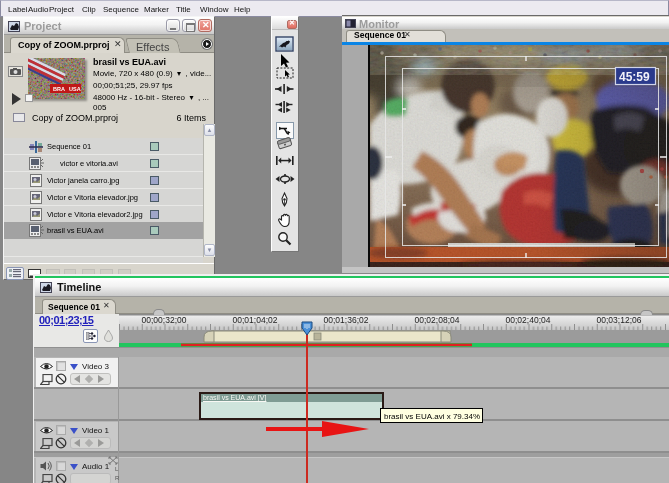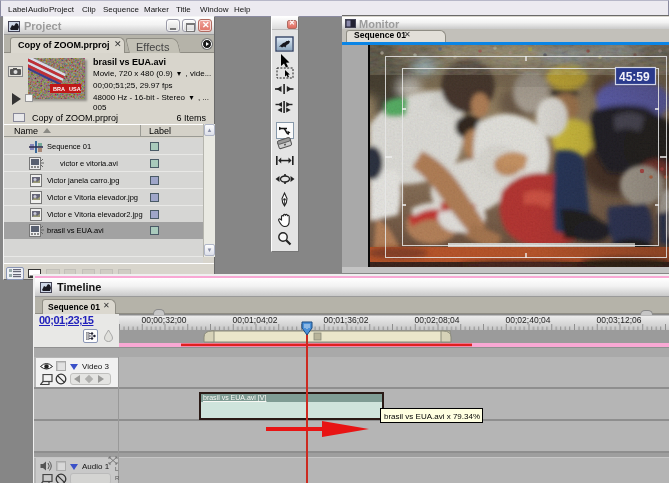--- a/index.html
+++ b/index.html
@@ -105,26 +105,20 @@
     <span class="abs" style="left:89px;top:40px;font-size:8px;white-space:nowrap;">48000 Hz - 16-bit - Stereo&nbsp; ▾&nbsp; , ...</span>
     <span class="abs" style="left:89px;top:50px;font-size:8px;">005</span>
   </div>
 
   <div class="abs" style="left:0;top:94px;width:210px;height:13px;">
     <span class="abs" style="left:9px;top:2px;width:12px;height:9px;border:1px solid #889;background:#e8e8ea;"></span>
     <span class="abs" style="left:28px;top:2px;font-size:9px;">Copy of ZOOM.prproj</span>
     <span class="abs" style="right:8px;top:2px;font-size:9px;">6 Items</span>
   </div>
 
-  <div class="abs" style="left:0;top:107px;width:199px;height:13px;background:#d4d1c8;border-top:1px solid #fff;border-bottom:1px solid #9a9a94;">
-    <span class="abs" style="left:10px;top:1px;font-size:9px;">Name</span>
-    <span class="abs" style="left:39px;top:3px;width:0;height:0;border-bottom:5px solid #8a8a84;border-left:4px solid transparent;border-right:4px solid transparent;"></span>
-    <span class="abs" style="left:136px;top:0;width:1px;height:12px;background:#9a9a94;"></span>
-    <span class="abs" style="left:145px;top:1px;font-size:9px;">Label</span>
-  </div>
 
   <div class="abs" style="left:0;top:121px;width:199px;height:125px;background:#d6d6d4;">
 
     <div class="abs" style="left:0;top:16px;width:199px;height:1px;background:#e8e8e6;"></div>
     <div class="abs" style="left:0;top:33px;width:199px;height:1px;background:#e8e8e6;"></div>
     <div class="abs" style="left:0;top:50px;width:199px;height:1px;background:#e8e8e6;"></div>
     <div class="abs" style="left:0;top:67px;width:199px;height:1px;background:#e8e8e6;"></div>
     <div class="abs" style="left:0;top:84px;width:199px;height:1px;background:#e8e8e6;"></div>
     <div class="abs" style="left:0;top:118px;width:199px;height:1px;background:#e8e8e6;"></div>
     <div class="abs" style="left:0;top:84px;width:199px;height:17px;background:#a2a2a2;"></div>
@@ -484,21 +478,21 @@
         <path d="M15 112 L22 112 M290 112 L297 112 M156 11 L156 16 M156 208 L156 213"></path>
         <path d="M32 64 L36 64 M32 160 L36 160 M285 64 L289 64 M285 160 L289 160"></path>
       </g>
 
       <rect x="245.5" y="22.5" width="40" height="17" fill="#2a3a8c" stroke="#d0d4e8" stroke-width="1.2"></rect>
       <text x="249" y="35.5" font-family="Liberation Sans" font-size="12" font-weight="bold" fill="#f0f0f8">45:59</text>
     </svg>
   </div>
 </div>
 
-<div id="tlwin" class="abs win" style="left:33px;top:274px;width:636px;height:209px;border-left:2px solid #f0f0f0;border-top:2px solid #f0f0f0;background:#f9a8d4;">
+<div id="tlwin" class="abs win" style="left:33px;top:274px;width:636px;height:209px;border-left:2px solid #f0f0f0;border-top:2px solid #f0f0f0;background:#22c55e;">
   <div class="abs tbar" style="left:0;top:2px;width:634px;height:19px;">
     <svg class="abs" style="left:5px;top:3px" width="12" height="12" viewBox="0 0 12 12">
           <rect x="0.5" y="1.5" width="11" height="10" fill="#cfd8e8" stroke="#445" stroke-width="1"></rect>
           <path d="M2 9 L4 5 L6 6 L8 3 L10 4 L11 7 L10 10 L3 10 Z" fill="#1a1a22"></path>
         </svg>
     <span class="ttext" style="left:22px;color:#111;">Timeline</span>
   </div>
   <div class="abs tabrow" style="left:0;top:21px;width:634px;height:17px;">
     <div class="tab on" style="left:7px;top:2px;width:74px;height:16px;"></div>
     <span class="abs" style="left:13px;top:5px;font-size:8.5px;font-weight:bold;">Sequence 01</span>
@@ -577,20 +571,41 @@
         </svg>
     <svg class="abs" style="left:19px;top:15px" width="12" height="12" viewBox="0 0 12 12">
           <circle cx="6" cy="6" r="4.8" fill="none" stroke="#333" stroke-width="1.3"></circle>
           <path d="M2.6 2.6 L9.4 9.4" stroke="#333" stroke-width="1.3"></path>
         </svg>
     <span class="abs" style="left:34px;top:15px;width:41px;height:12px;background:#e4e4e2;border:1px solid #c0c0be;border-radius:3px;"></span>
     <span class="abs" style="left:38px;top:17px;width:0;height:0;border-right:6px solid #9a9a98;border-top:4px solid transparent;border-bottom:4px solid transparent;"></span>
     <span class="abs" style="left:50px;top:18px;width:6px;height:6px;background:#b0b0ae;transform:rotate(45deg);"></span>
     <span class="abs" style="left:62px;top:17px;width:0;height:0;border-left:6px solid #9a9a98;border-top:4px solid transparent;border-bottom:4px solid transparent;"></span>
   </div>
+  <div class="abs th" style="left:1px;top:146px;width:82px;height:29px;background:#c9c9c9;">
+    <svg class="abs eye" style="left:4px;top:4px" width="13" height="9" viewBox="0 0 13 9">
+          <path d="M0.5 4.5 Q6.5 -1.5 12.5 4.5 Q6.5 9.5 0.5 4.5 Z" fill="#fff" stroke="#222" stroke-width="1"></path>
+          <circle cx="6.5" cy="4.5" r="2.2" fill="#222"></circle>
+        </svg>
+    <span class="abs" style="left:20px;top:3px;width:10px;height:10px;background:#d8d8d8;border:1px solid #aaa;box-shadow:inset 1px 1px 1px #00000022;"></span>
+    <span class="abs" style="left:34px;top:6px;width:0;height:0;border-top:6px solid #3a50c8;border-left:4px solid transparent;border-right:4px solid transparent;"></span>
+    <span class="abs" style="left:46px;top:4px;font-size:8px;color:#111;">Video 1</span>
+    <svg class="abs" style="left:4px;top:16px" width="13" height="11" viewBox="0 0 13 11">
+          <rect x="3" y="0.5" width="9" height="7" fill="none" stroke="#444" stroke-width="1.2"></rect>
+          <path d="M3 7.5 L0.5 10.5 L9 10.5 L9 7.5" fill="none" stroke="#444" stroke-width="1.2"></path>
+        </svg>
+    <svg class="abs" style="left:19px;top:15px" width="12" height="12" viewBox="0 0 12 12">
+          <circle cx="6" cy="6" r="4.8" fill="none" stroke="#333" stroke-width="1.3"></circle>
+          <path d="M2.6 2.6 L9.4 9.4" stroke="#333" stroke-width="1.3"></path>
+        </svg>
+    <span class="abs" style="left:34px;top:15px;width:41px;height:12px;background:#d4d4d2;border:1px solid #bbb;border-radius:3px;"></span>
+    <span class="abs" style="left:38px;top:17px;width:0;height:0;border-right:6px solid #9a9a98;border-top:4px solid transparent;border-bottom:4px solid transparent;"></span>
+    <span class="abs" style="left:50px;top:18px;width:6px;height:6px;background:#b0b0ae;transform:rotate(45deg);"></span>
+    <span class="abs" style="left:62px;top:17px;width:0;height:0;border-left:6px solid #9a9a98;border-top:4px solid transparent;border-bottom:4px solid transparent;"></span>
+  </div>
   <div class="abs th" style="left:1px;top:182px;width:82px;height:27px;background:#c9c9c9;">
     <svg class="abs" style="left:4px;top:3px" width="12" height="10" viewBox="0 0 12 10">
           <path d="M0.5 3 L3 3 L6 0.5 L6 9.5 L3 7 L0.5 7 Z" fill="#555"></path>
           <path d="M8 2 Q10.5 5 8 8 M9.5 0.5 Q13 5 9.5 9.5" stroke="#555" stroke-width="1" fill="none"></path>
         </svg>
     <span class="abs" style="left:20px;top:3px;width:10px;height:10px;background:#d8d8d8;border:1px solid #aaa;box-shadow:inset 1px 1px 1px #00000022;"></span>
     <span class="abs" style="left:34px;top:6px;width:0;height:0;border-top:6px solid #3a50c8;border-left:4px solid transparent;border-right:4px solid transparent;"></span>
     <span class="abs" style="left:46px;top:4px;font-size:8px;color:#111;">Audio 1</span>
     <svg class="abs" style="left:4px;top:16px" width="13" height="11" viewBox="0 0 13 11">
           <rect x="3" y="0.5" width="9" height="7" fill="none" stroke="#444" stroke-width="1.2"></rect>

